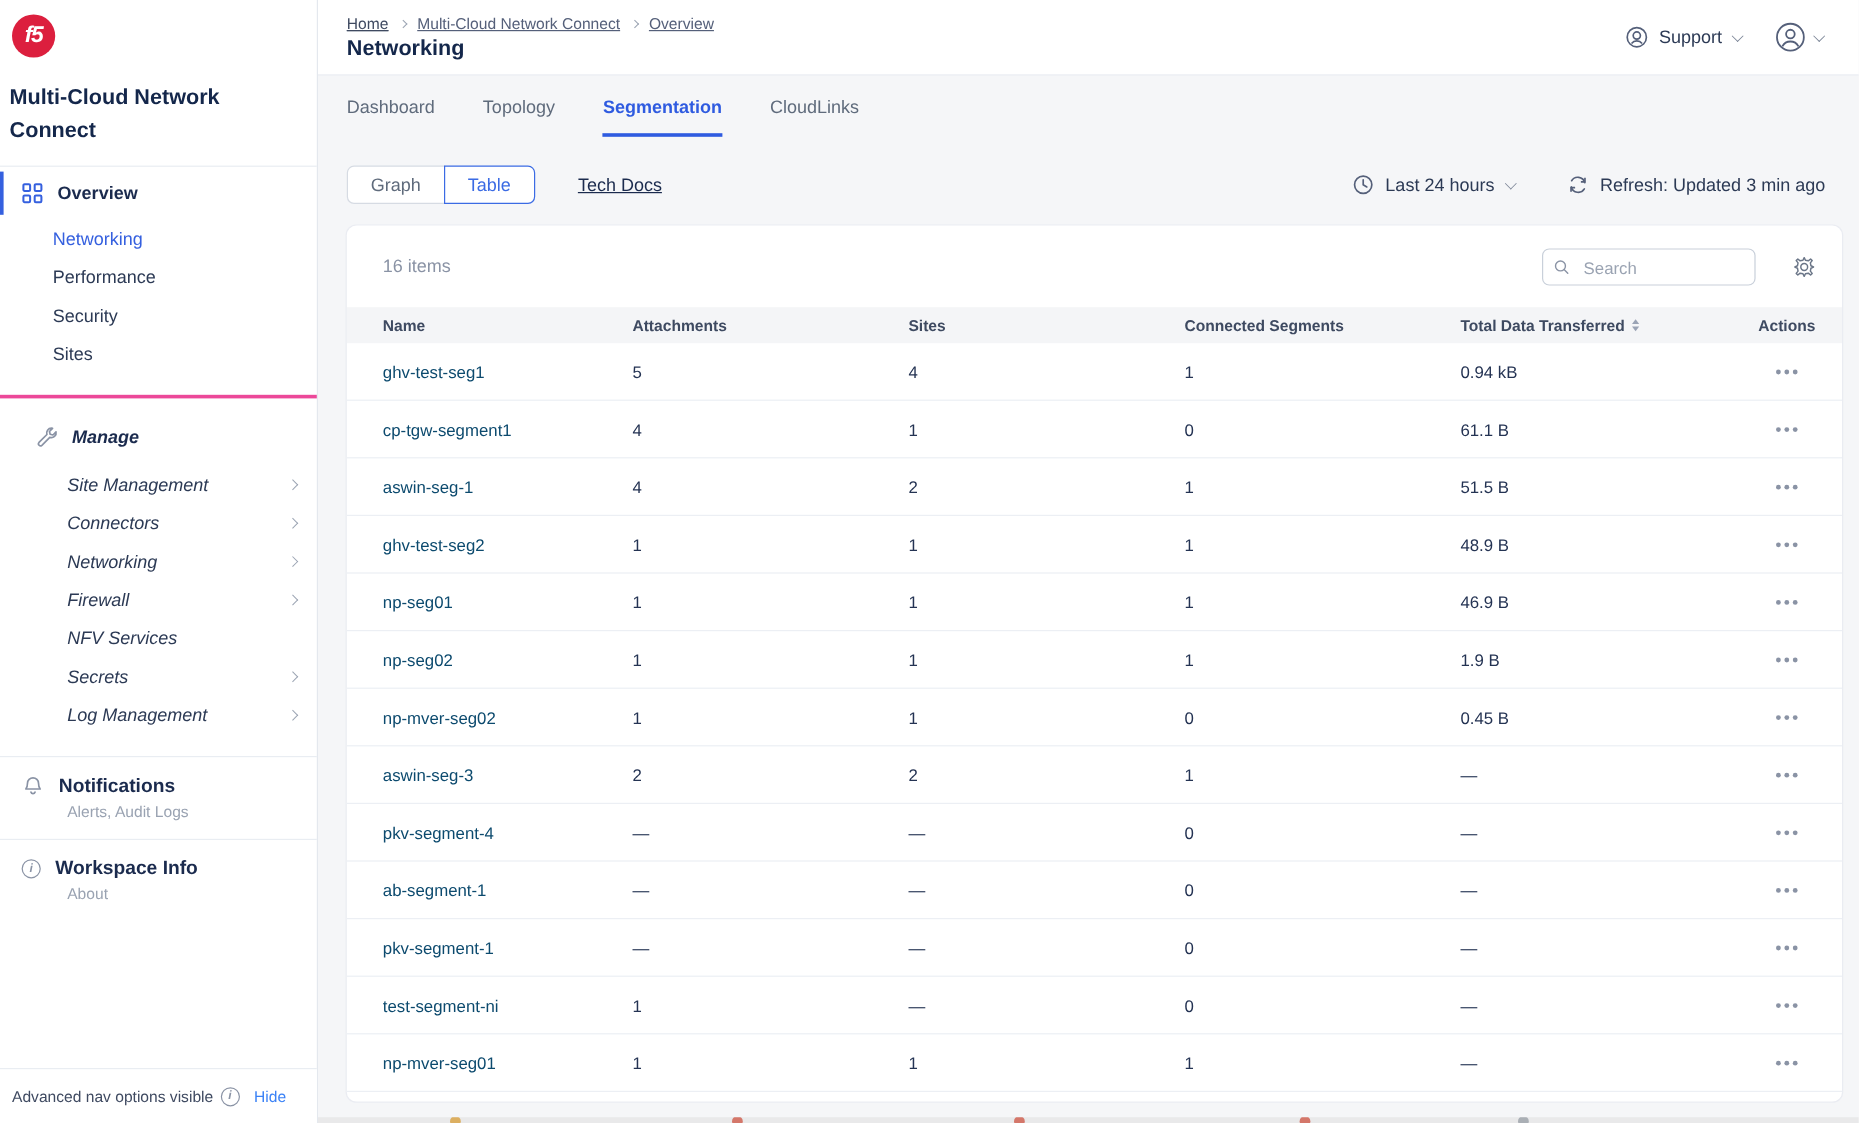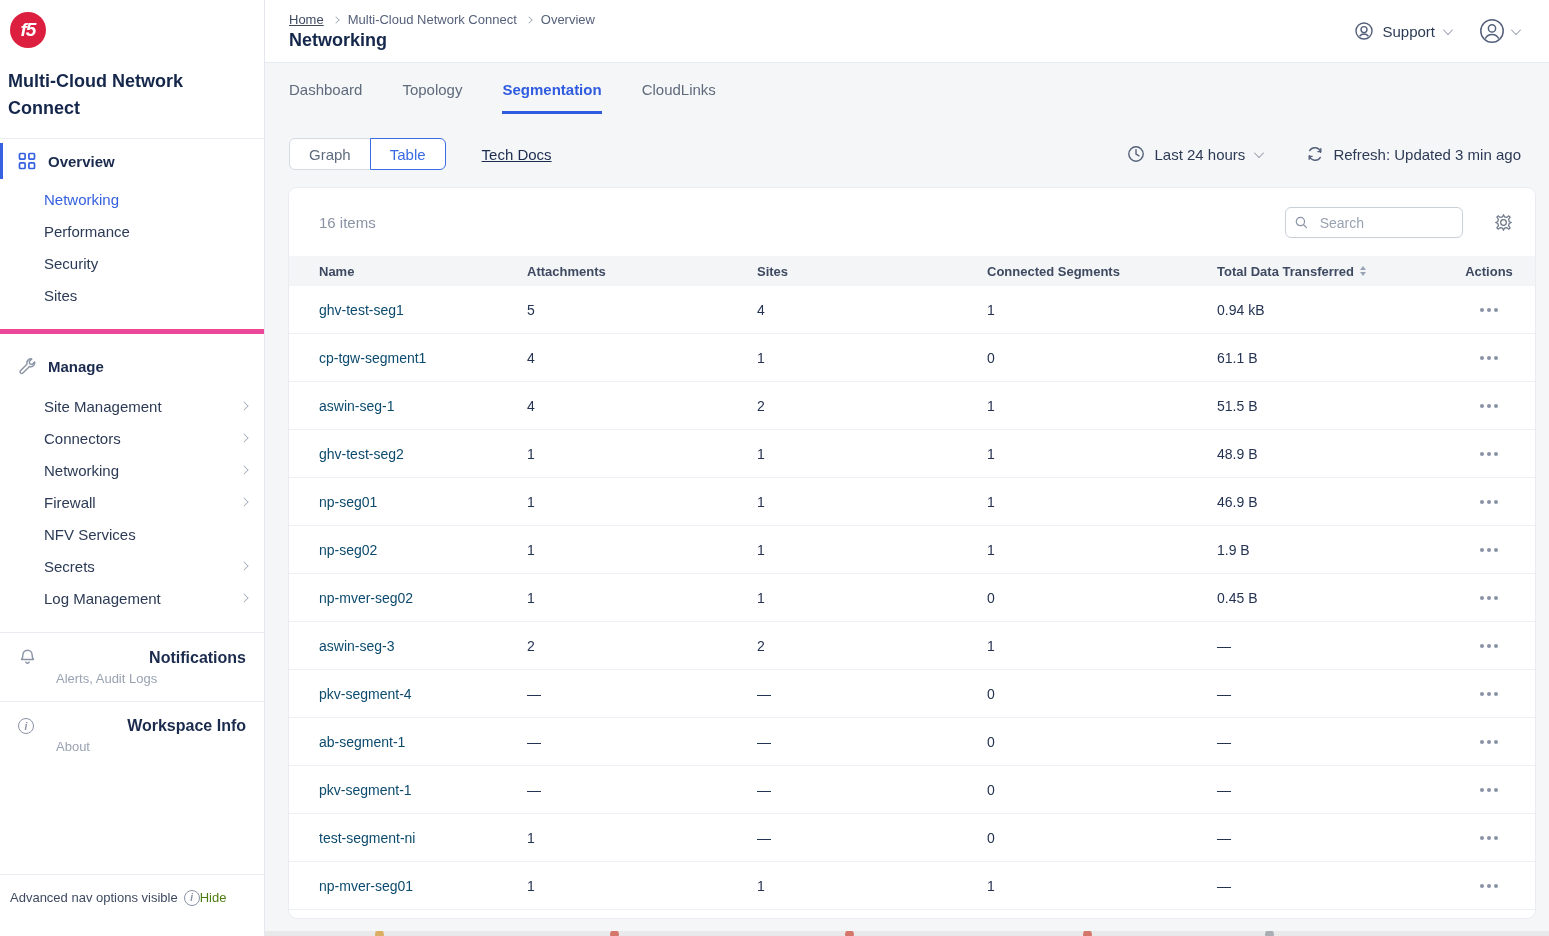--- a/index.html
+++ b/index.html
@@ -26,40 +26,40 @@
   .side-div { border-bottom:1px solid #e9edf2; margin-top:16px; }
 
   .nav-head { position:relative; display:flex; align-items:center; height:44px; padding-left:18px; cursor:pointer; }
   .nav-head.current::before { content:""; position:absolute; left:0; top:4px; bottom:4px; width:3px; background:#3560df; }
   .nav-head .nh-label { font-size:15px; font-weight:bold; color:#1b2b4e; margin-left:12px; }
   .sub-item { display:flex; align-items:center; height:32px; padding-left:44px; padding-right:16px;
     font-size:15px; color:#2c3a55; cursor:pointer; }
   .sub-item.active { color:#3560df; }
   .sub-item .chev-r { margin-left:auto; width:8px; height:8px; border-right:1.6px solid #9aa3b2;
     border-top:1.6px solid #9aa3b2; transform:rotate(45deg) scale(.8); }
-  .sec-block { padding:14px 0 16px 0; border-top:5px solid #ec4899; margin-top:18px; }
+  .sec-block { padding:14px 0 16px 12px; border-top:3px solid #ec4899; margin-top:18px;font-style:italic; }
   .util-block { border-top:1px solid #e9edf2; padding:15px 18px; cursor:pointer; }
-  .util-row { display:flex; align-items:center;justify-content:space-between; }
+  .util-row { display:flex; align-items:center; }
   .util-row .u-label { font-size:16px; font-weight:bold; color:#1b2b4e; margin-left:12px; }
   .util-sub { font-size:13px; color:#9aa3b2; margin:4px 0 0 38px; }
   .util-block:last-of-type { border-bottom:1px solid #e9edf2; }
-  .side-footer { position:absolute; left:0; right:0; bottom:16px; height:46px; border-top:1px solid #e9edf2;
+  .side-footer { position:absolute; left:0; right:0; bottom:0; height:46px; border-top:1px solid #e9edf2;
     display:flex; align-items:center; padding:0 10px; background:#fff; }
   .side-footer .sf-text { font-size:13px; color:#3f4a61; }
-  .side-footer .sf-hide { font-size:13px; color:#4d7c0f; cursor:pointer; }
+  .side-footer .sf-hide { font-size:13px; color:#3b82f6; margin-left:12px; cursor:pointer; }
   .info-icon { display:inline-flex; width:16px; height:16px; border:1.3px solid #8a93a5; border-radius:50%;
     color:#8a93a5; font-size:10px; align-items:center; justify-content:center; font-style:italic; font-weight:bold; }
   .side-footer .info-icon { margin-left:6px; }
 
   
   .main { flex:1; display:flex; flex-direction:column; position:relative; min-width:0; }
   .top-header { height:63px; background:#fff; border-bottom:1px solid #e7eaf0;
     display:flex; align-items:center; padding:0 28px 0 24px; flex:0 0 63px; }
   .crumb-title { display:flex; flex-direction:column; justify-content:center; gap:3px; }
-  .breadcrumb { display:flex; align-items:center; font-size:13px; color:#55607a; }
+  .breadcrumb { display:flex; align-items:center; font-size:13px; color:#55607a;text-decoration:underline; }
   .breadcrumb .bc-link { color:#3f4a61; text-decoration:underline; cursor:pointer; }
   .breadcrumb .bc-sep { margin:0 9px; width:6px; height:6px; border-right:1.4px solid #9aa3b2;
     border-top:1.4px solid #9aa3b2; transform:rotate(45deg) scale(.85); }
   .page-title { font-size:18px; font-weight:bold; color:#14274b; line-height:20px; }
   .header-right { margin-left:auto; display:flex; align-items:center; gap:26px; }
   .support { display:flex; align-items:center; gap:8px; cursor:pointer; font-size:15px; color:#2c3a55; }
   .account { display:flex; align-items:center; gap:6px; cursor:pointer; }
 
   .content { flex:1; padding:18px 0 0 24px; position:relative; }
   .tabs { display:flex; gap:40px; padding-left:0; }

